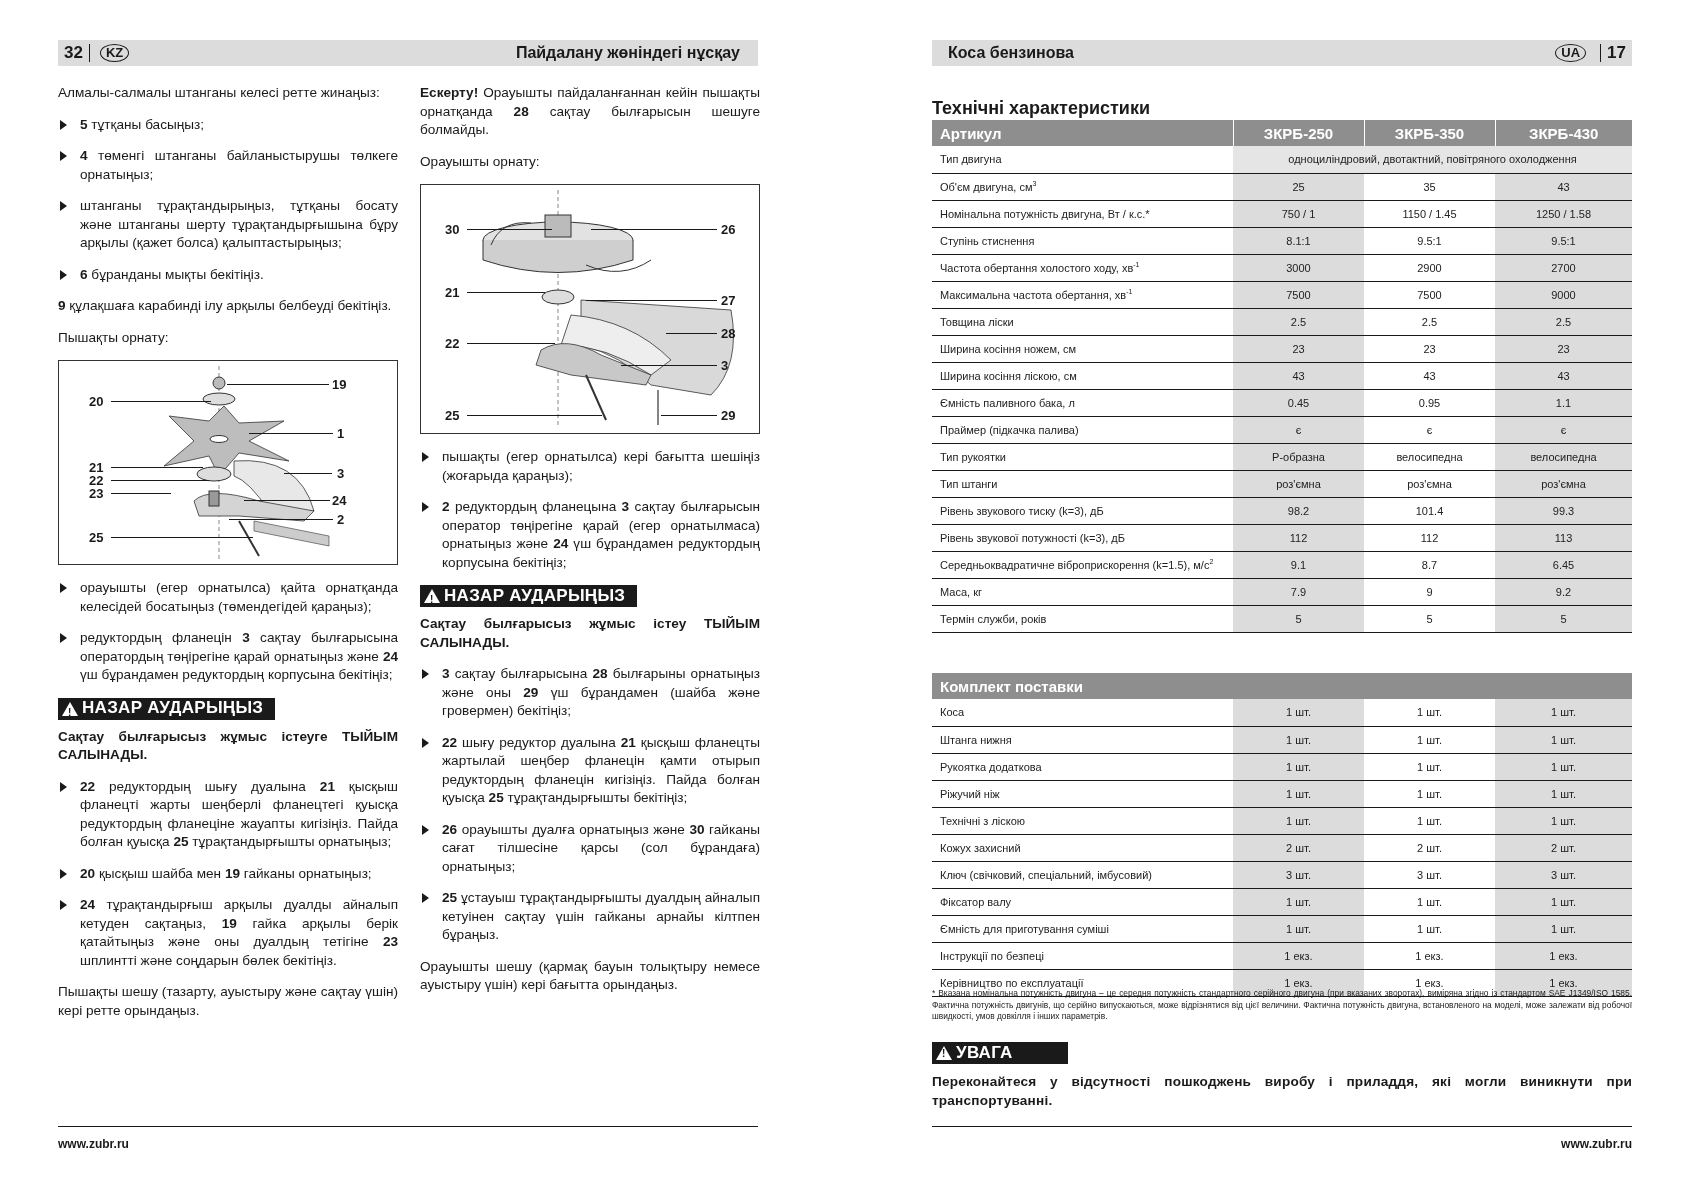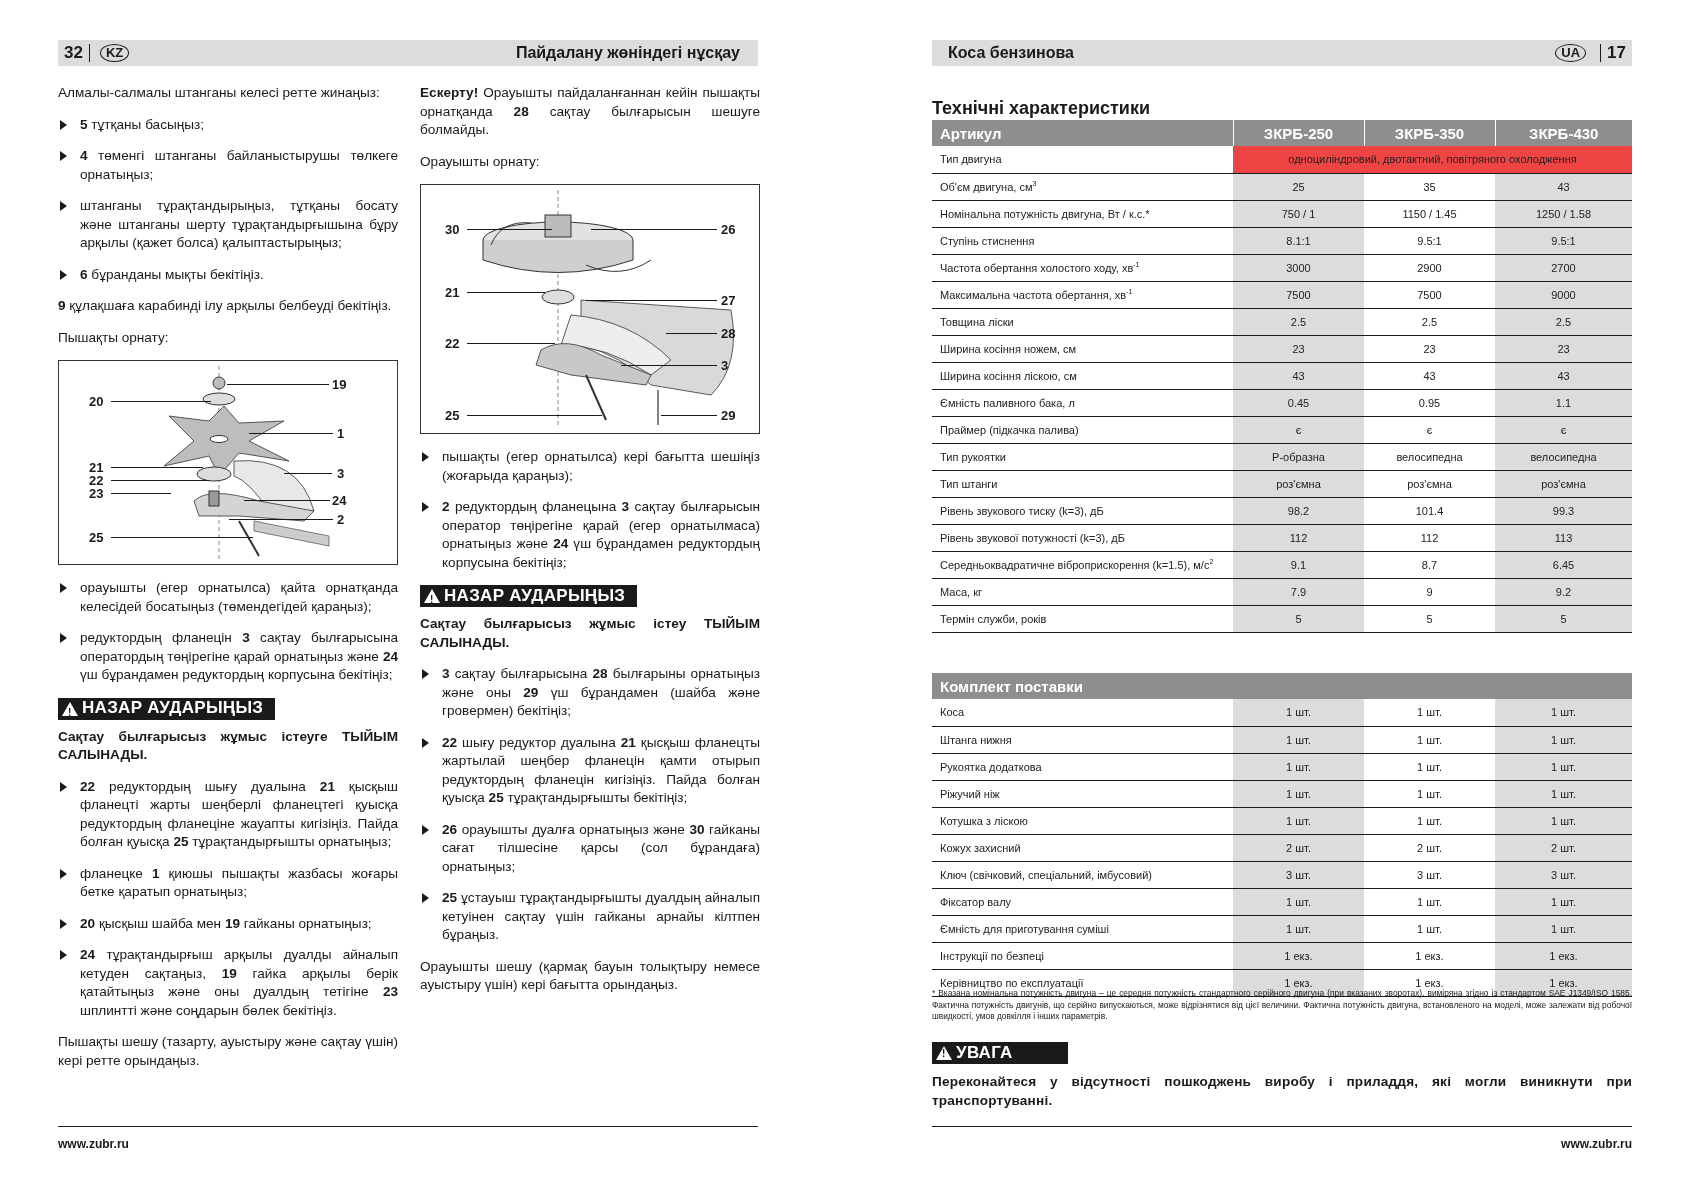--- a/index.html
+++ b/index.html
@@ -46,21 +46,21 @@
 
   table.spec { position: absolute; left: 0; width: 700px; border-collapse: collapse; font-size: 11px; }
   table.spec th { background: #8e8e8e; color: #fff; font-weight: bold; font-size: 15px; height: 26px; text-align: center; border-right: 1px solid #fff; }
   table.spec th.lbl { text-align: left; padding-left: 8px; }
   table.spec th:last-child { border-right: none; }
   table.spec td { height: 27px; border-bottom: 1.5px solid #1a1a1a; text-align: center; color: #222; }
   table.spec td.lbl { text-align: left; padding-left: 8px; width: 301px; }
   table.spec td.c1 { background: #dcdcdc; width: 131px; }
   table.spec td.c2 { background: #ffffff; width: 131px; }
   table.spec td.c3 { background: #dcdcdc; width: 137px; }
-  table.spec td.span { background: #ef4444; }
+  table.spec td.span { background: #e5e5e5; }
   sup { font-size: 7px; }
   .tbl-1 { top: 120px; }
   .tbl-2 { top: 656px; margin-top: 17px; }
   .tbl-2 td { height: 26.8px; }
 
   .footnote { position: absolute; top: 988px; left: 0; width: 700px; font-size: 8.4px; line-height: 11.5px; text-align: justify; }
   .ua-warn { position: absolute; top: 1042px; left: 0; }
   .ua-warn .warn-banner { width: 136px; margin-bottom: 0; }
   .ua-warn-text { position: absolute; top: 1072px; left: 0; width: 700px; font-weight: bold; font-size: 13.6px; line-height: 19px; text-align: justify; letter-spacing: 0.2px; }
 </style>
@@ -125,21 +125,20 @@
     <div class="bullet"><span class="tri"></span><span>орауышты (егер орнатылса) қайта орнатқанда келесідей босатыңыз (төмендегідей қараңыз);</span></div>
     <div class="bullet"><span class="tri"></span><span>редуктордың фланецін </span><b>3</b><span> сақтау былғарысына оператордың төңірегіне қарай орнатыңыз және </span><b>24</b><span> үш бұрандамен редуктордың корпусына бекітіңіз;</span></div>
 
     <div class="warn-banner">
         <span class="warn-tri"></span>
         <span>НАЗАР АУДАРЫҢЫЗ</span>
       </div>
     <p class="warn-text"><span>Сақтау былғарысыз жұмыс істеуге </span><span>ТЫЙЫМ САЛЫНАДЫ.</span></p>
 
     <div class="bullet"><span class="tri"></span><b>22</b><span> редуктордың шығу дуалына </span><b>21</b><span> қысқыш фланецті жарты шеңберлі фланецтегі қуысқа редуктордың фланеціне жауапты кигізіңіз. Пайда болған қуысқа </span><b>25</b><span> тұрақтандырғышты орнатыңыз;</span></div>
-    <div class="bullet"><span class="tri"></span><span>фланецке </span><b>1</b><span> қиюшы пышақты жазбасы жоғары бетке қаратып орнатыңыз;</span></div>
     <div class="bullet"><span class="tri"></span><b>20</b><span> қысқыш шайба мен </span><b>19</b><span> гайканы орнатыңыз;</span></div>
     <div class="bullet"><span class="tri"></span><b>24</b><span> тұрақтандырғыш арқылы дуалды айналып кетуден сақтаңыз, </span><b>19</b><span> гайка арқылы берік қатайтыңыз және оны дуалдың тетігіне </span><b>23</b><span> шплинтті және соңдарын бөлек бекітіңіз.</span></div>
 
     <p class="para">Пышақты шешу (тазарту, ауыстыру және сақтау үшін) кері ретте орындаңыз.</p>
   </div>
 
   <div class="col col-2">
     <p class="para"><b>Ескерту!</b><span> Орауышты пайдаланғаннан кейін пышақты орнатқанда </span><b>28</b><span> сақтау былғарысын шешуге болмайды.</span></p>
     <p class="para">Орауышты орнату:</p>
 
@@ -354,21 +353,21 @@
           <td class="c2">1 шт.</td>
           <td class="c3">1 шт.</td>
         </tr>
         <tr>
           <td class="lbl"><span>Ріжучий ніж</span></td>
           <td class="c1">1 шт.</td>
           <td class="c2">1 шт.</td>
           <td class="c3">1 шт.</td>
         </tr>
         <tr>
-          <td class="lbl"><span>Котушка з ліскою</span></td>
+          <td class="lbl"><span>Технічні з ліскою</span></td>
           <td class="c1">1 шт.</td>
           <td class="c2">1 шт.</td>
           <td class="c3">1 шт.</td>
         </tr>
         <tr>
           <td class="lbl"><span>Кожух захисний</span></td>
           <td class="c1">2 шт.</td>
           <td class="c2">2 шт.</td>
           <td class="c3">2 шт.</td>
         </tr>

